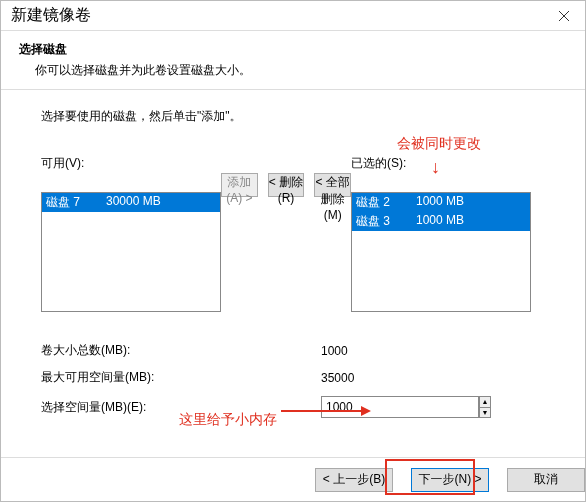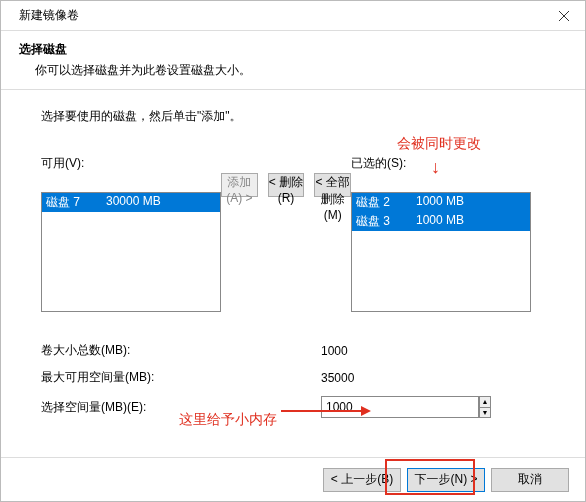--- a/index.html
+++ b/index.html
@@ -1,20 +1,20 @@
 <!DOCTYPE html>
 <html><head>
 <meta charset="utf-8">
 <style>
 * { box-sizing: border-box; margin: 0; padding: 0; font-family: "Microsoft YaHei", "SimSun", sans-serif; }
 body { background: #fff; width: 586px; height: 502px; overflow: hidden; }
 
 .window { width: 586px; height: 502px; border: 1px solid #bbb; position: relative; background: #fff; }
 .titlebar { height: 30px; display: flex; align-items: center; border-bottom: 1px solid #ddd; }
-.titlebar .title { padding-left: 18px; font-size: 12px; flex: 1; }
+.titlebar .title { padding-left: 10px; font-size: 16px; flex: 1; }
 .titlebar .close { width: 42px; height: 30px; display: flex; align-items: center; justify-content: center; cursor: pointer; }
 .titlebar .close svg { width: 12px; height: 12px; }
 
 .header { padding: 10px 12px 10px 18px; border-bottom: 1px solid #ddd; }
 .header .h1 { font-size: 12px; font-weight: bold; margin-bottom: 4px; }
 .header .h2 { font-size: 12px; margin-left: 16px; }
 
 .body { padding: 18px 40px 10px 40px; position: relative; }
 .instruction { font-size: 12px; margin-bottom: 30px; }
 
@@ -38,21 +38,21 @@
 .field .flabel { width: 280px; }
 .field .fval-ro { width: 170px; }
 .field input[type=text] { width: 158px; height: 22px; border: 1px solid #888; padding: 0 4px; font-size: 12px; }
 
 .spinner-wrap { display: flex; width: 170px; }
 .spinner-wrap input { flex: 1; height: 22px; border: 1px solid #888; border-right: none; padding: 0 4px; font-size: 12px; }
 .spinner-btns { display: flex; flex-direction: column; width: 16px; }
 .spinner-btns button { flex: 1; border: 1px solid #888; background: #eee; font-size: 7px; line-height: 1; padding: 0; cursor: pointer; }
 .spinner-btns button:first-child { border-bottom: none; }
 
-.footer { position: absolute; bottom: 0; left: 0; right: 0; height: 44px; border-top: 1px solid #ddd; display: flex; align-items: center; justify-content: flex-end; padding-right: 16px; gap: 6px; }
+.footer { position: absolute; bottom: 0; left: 0; right: 0; height: 44px; border-top: 1px solid #ddd; display: flex; align-items: center; justify-content: flex-end; padding-right: 0; gap: 18px; }
 .footer .fbtn { width: 78px; height: 24px; border: 1px solid #aaa; background: #e1e1e1; font-size: 12px; cursor: pointer; }
 
 
 .anno { position: absolute; color: #e03020; font-size: 14px; pointer-events: none; font-family: "KaiTi","STKaiti",serif; }
 .anno-top { top: 134px; left: 396px; }
 .anno-arrow1 { top: 156px; left: 430px; font-size: 18px; }
 .anno-mid { top: 410px; left: 178px; }
 .anno-arrow2 { position: absolute; top: 400px; left: 280px; width: 90px; height: 20px; pointer-events: none; }
 .highlight-next { position: absolute; border: 2px solid #e03020; pointer-events: none; }
 .hn1 { bottom: 6px; left: 384px; width: 90px; height: 36px; }

